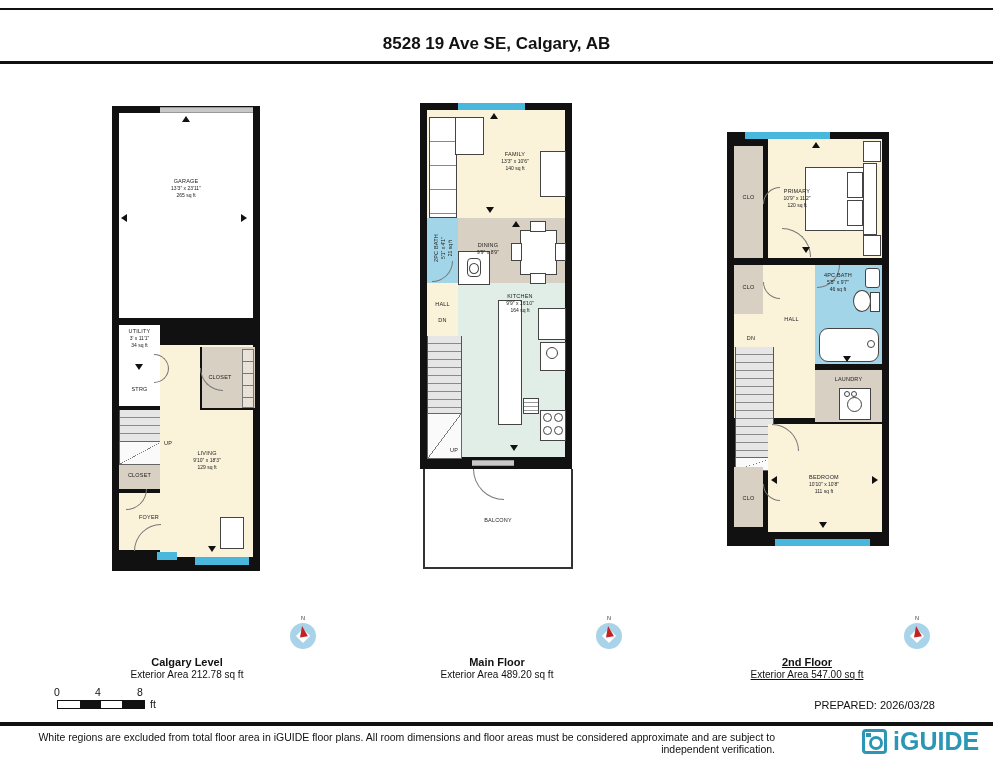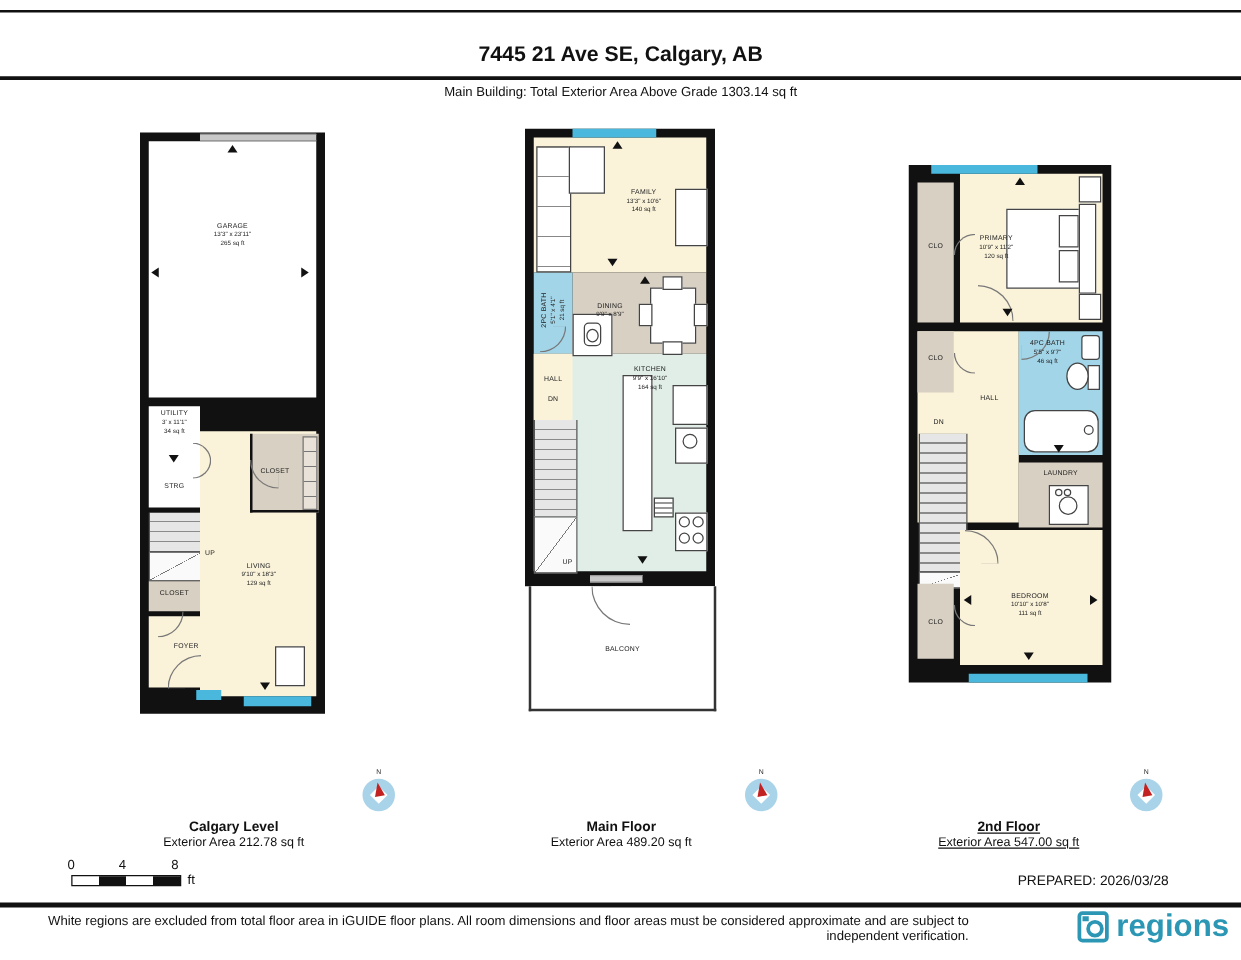--- a/index.html
+++ b/index.html
@@ -46,23 +46,22 @@
   .logo .word{font-size:25px;font-weight:bold;letter-spacing:0;}
   .shelves{position:absolute;background:repeating-linear-gradient(180deg,#e8e2d8 0 11px,#777 11px 12px);border:1px solid #777;z-index:5;}
   .graydoor{position:absolute;background:#c8c8c8;border-top:1px solid #999;border-bottom:1px solid #999;z-index:7;}
 </style>
 </head>
 <body>
 
 <div class="page">
 
   <div class="rule" style="left:0;top:8px;width:993px;height:2px;"></div>
-  <div class="abs" style="left:0;top:34px;width:993px;text-align:center;font-size:17px;font-weight:bold;">7445 21 Ave SE, Calgary, AB</div>
+  <div class="abs" style="left:0;top:34px;width:993px;text-align:center;font-size:17px;font-weight:bold;">8528 19 Ave SE, Calgary, AB</div>
   <div class="rule" style="left:0;top:61px;width:993px;height:3px;"></div>
-  <div class="abs" style="left:0;top:68px;width:993px;text-align:center;font-size:10.5px;">Main Building: Total Exterior Area Above Grade 1303.14 sq ft</div>
 
   <div class="plan" style="left:112px;top:106px;width:148px;height:465px;">
     <div class="room whitef" style="left:7px;top:7px;width:134px;height:205px;"></div>
     <div class="graydoor" style="left:48px;top:1px;width:93px;height:4px;"></div>
     <div class="rlabel" style="left:7px;top:72px;width:134px;">
       <div class="rn">GARAGE</div>
       <div>13'3" x 23'11"</div>
       <div>265 sq ft</div>
     </div>
     <div class="tri-up" style="left:70px;top:10px;"></div>
@@ -325,16 +324,16 @@
   <div class="abs" style="left:690px;top:699px;width:245px;text-align:right;font-size:11px;">PREPARED: 2026/03/28</div>
 
   <div class="rule" style="left:0;top:722px;width:993px;height:4px;"></div>
   <div class="abs" style="left:30px;top:731px;width:745px;text-align:right;font-size:10.5px;">White regions are excluded from total floor area in iGUIDE floor plans. All room dimensions and floor areas must be considered approximate and are subject to independent verification.</div>
 
   <div class="logo">
     <div class="cam">
       <div class="vf"></div>
       <div class="lens"></div>
     </div>
-    <div class="word">regions</div>
+    <div class="word">iGUIDE</div>
   </div>
 
 </div>
 
 </body></html>

